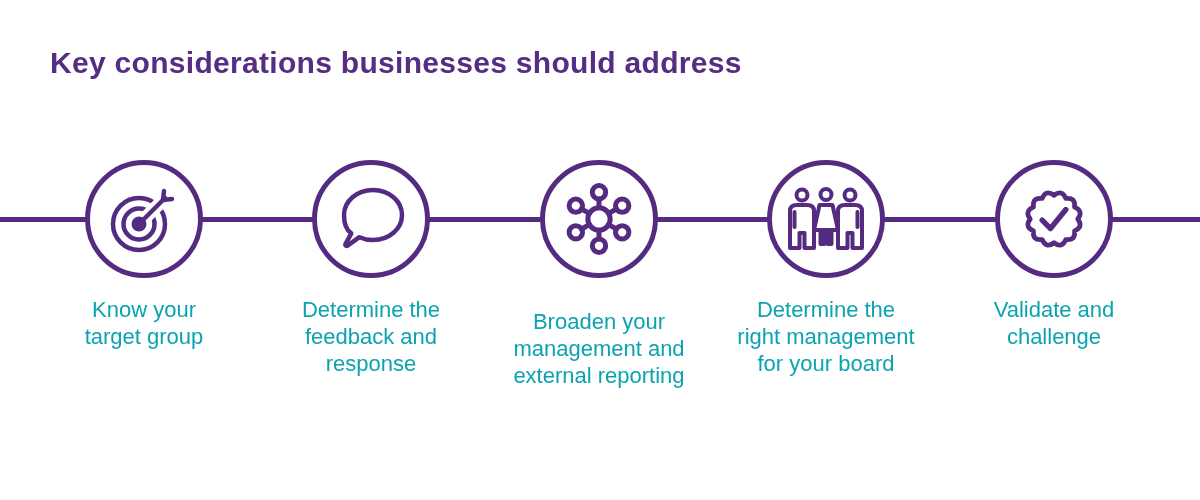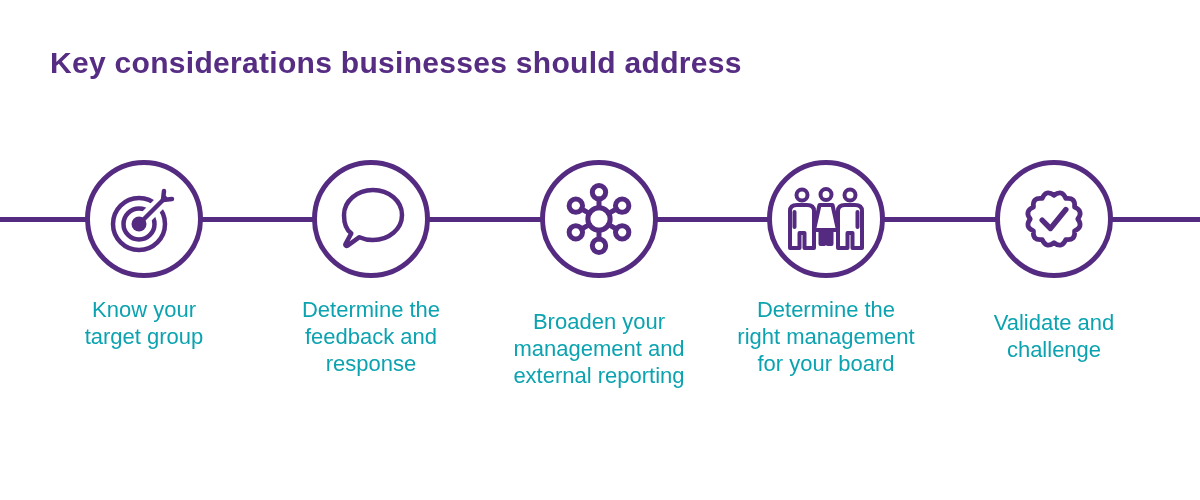--- a/index.html
+++ b/index.html
@@ -44,21 +44,21 @@
     width: 228px;
     display: flex;
     flex-direction: column;
     align-items: center;
     z-index: 1;
   }
   .step-1 { left: 30px; }
   .step-2 { left: 257px; }
   .step-3 { left: 485px; gap: 12px; }
   .step-4 { left: 712px; }
-  .step-5 { left: 940px; gap: 13px; }
+  .step-5 { left: 940px; }
   .icon-circle {
     width: 108px;
     height: 108px;
     border: 5px solid #542b80;
     border-radius: 50%;
     background: #ffffff;
     display: flex;
     align-items: center;
     justify-content: center;
     box-sizing: content-box;

